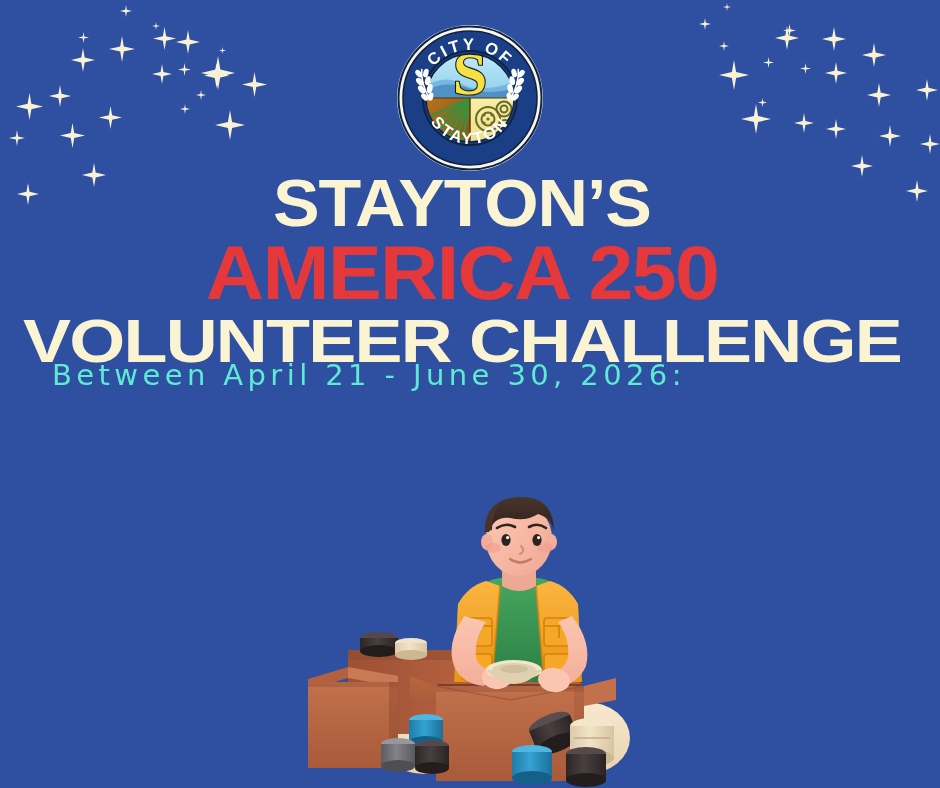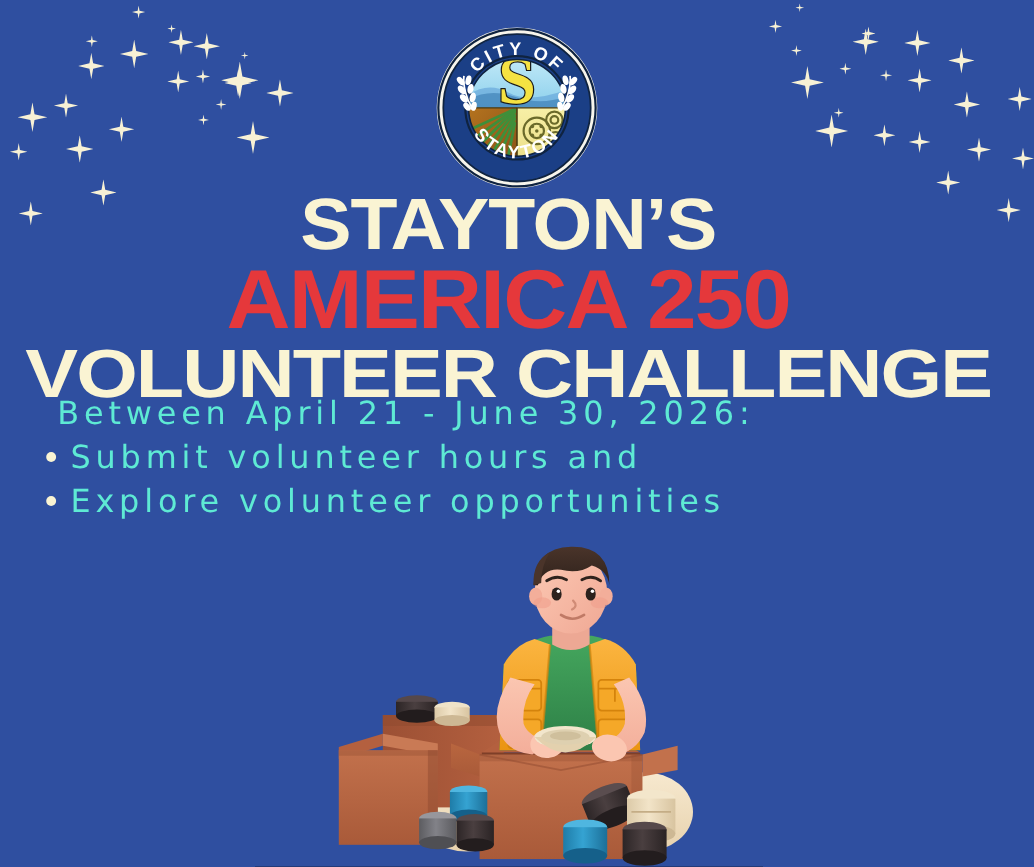--- a/index.html
+++ b/index.html
@@ -270,24 +270,20 @@
   </div>
 
   <div class="headline">
     <span class="hl-line hl-1">STAYTON’S</span>
     <span class="hl-line hl-2">AMERICA 250</span>
     <span class="hl-line hl-3">VOLUNTEER CHALLENGE</span>
   </div>
 
   <div class="body-copy">
     <div class="date-line">Between April 21 - June 30, 2026:</div>
-    <ul class="bullets">
-      <li class="b1">Submit volunteer hours and</li>
-      <li class="b2">Explore volunteer opportunities</li>
-    </ul>
   </div>
 
   <div class="illustration">
     <svg viewBox="0 0 380 302" aria-hidden="true">
       <defs>
         <linearGradient id="skin" x1="0" y1="0" x2="1" y2="1">
           <stop offset="0%" stop-color="#fcc9b4"></stop>
             <stop offset="100%" stop-color="#f0a894"></stop>
         </linearGradient>
         <linearGradient id="skinArm" x1="0" y1="0" x2="0" y2="1">

